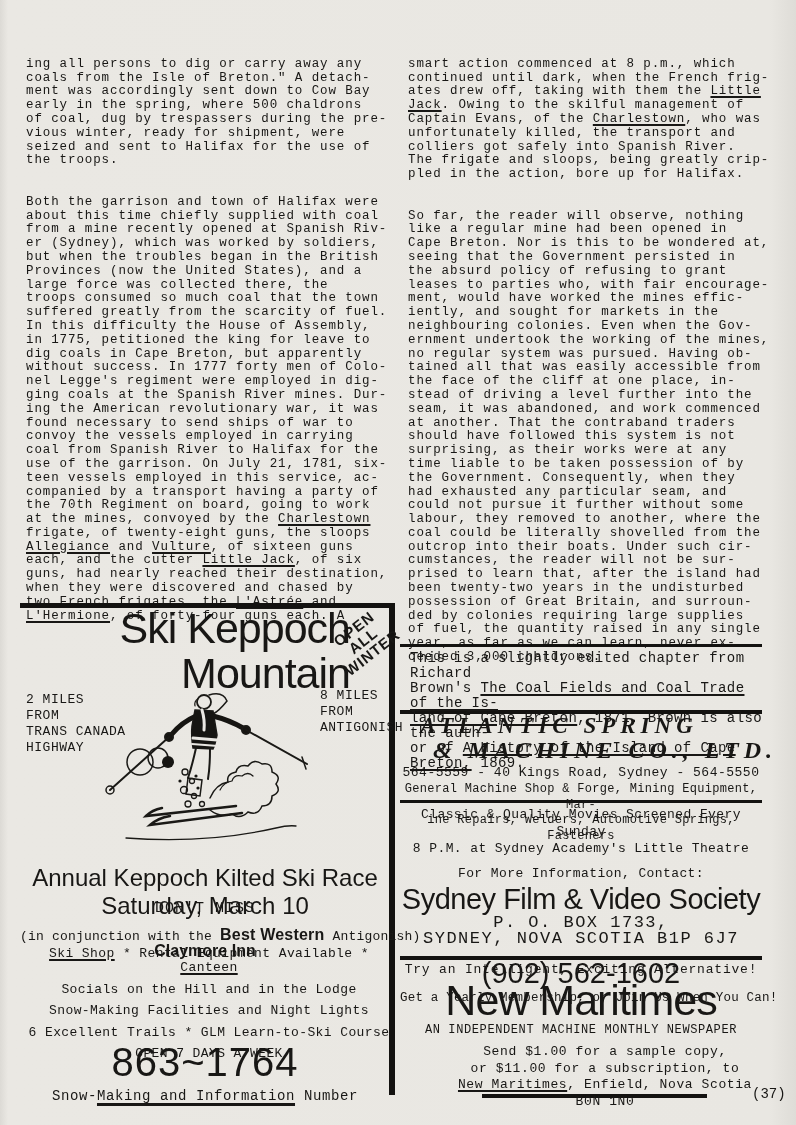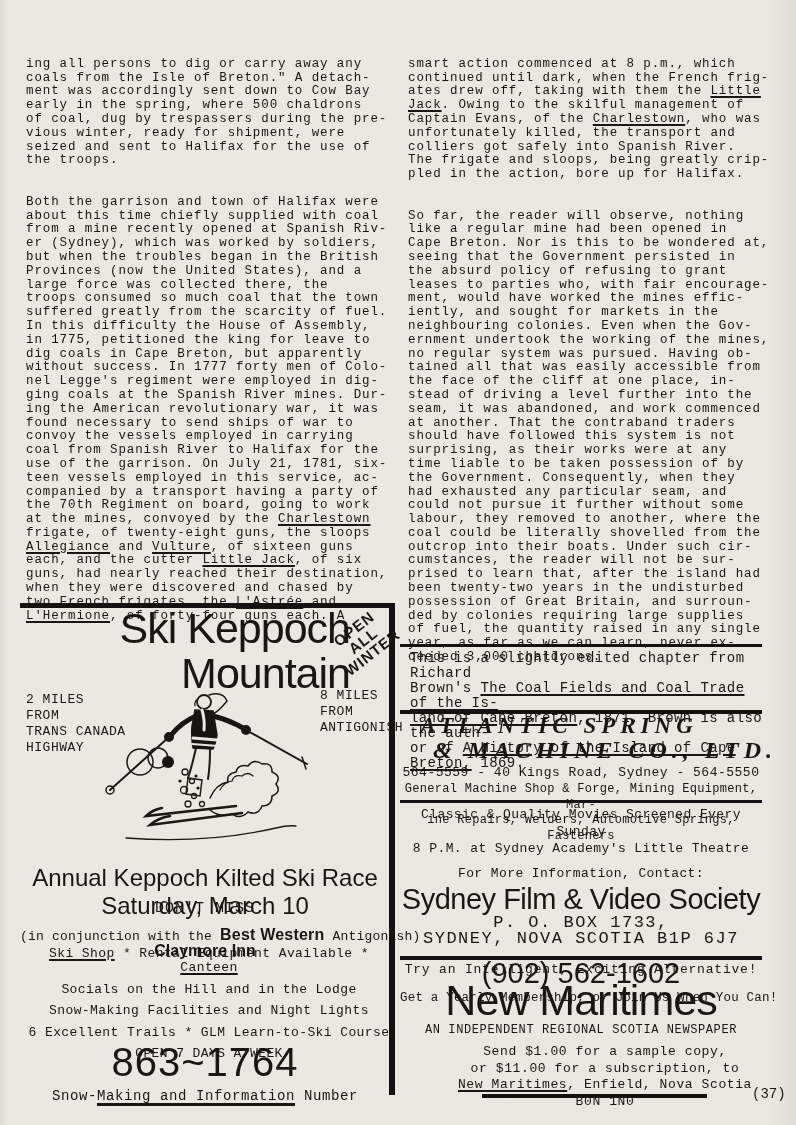--- a/index.html
+++ b/index.html
@@ -293,21 +293,21 @@
     <div class="film-title">Sydney Film &amp; Video Society</div>
     <div class="film-addr">P. O. BOX 1733,
 SYDNEY, NOVA SCOTIA B1P 6J7</div>
     <div class="film-phone">(902) 562-1602</div>
     <div class="film-tag">Get a Yearly Membership, or Join Us When You Can!</div>
   </div>
 
   <div class="mar">
     <div class="mar-l1">Try an Intelligent, Exciting Alternative!</div>
     <div class="mar-title">New Maritimes</div>
-    <div class="mar-sub">AN INDEPENDENT REGIONAL SCOTIA NEWSPAPER</div>
+    <div class="mar-sub">AN INDEPENDENT MACHINE MONTHLY NEWSPAPER</div>
     <div class="mar-body">Send $1.00 for a sample copy,
 or $11.00 for a subscription, to
 <u>New Maritimes</u>, Enfield, Nova Scotia B0N 1N0</div>
   </div>
 
   <div class="page-num">(37)</div>
 
 </div>
 
 </body></html>

